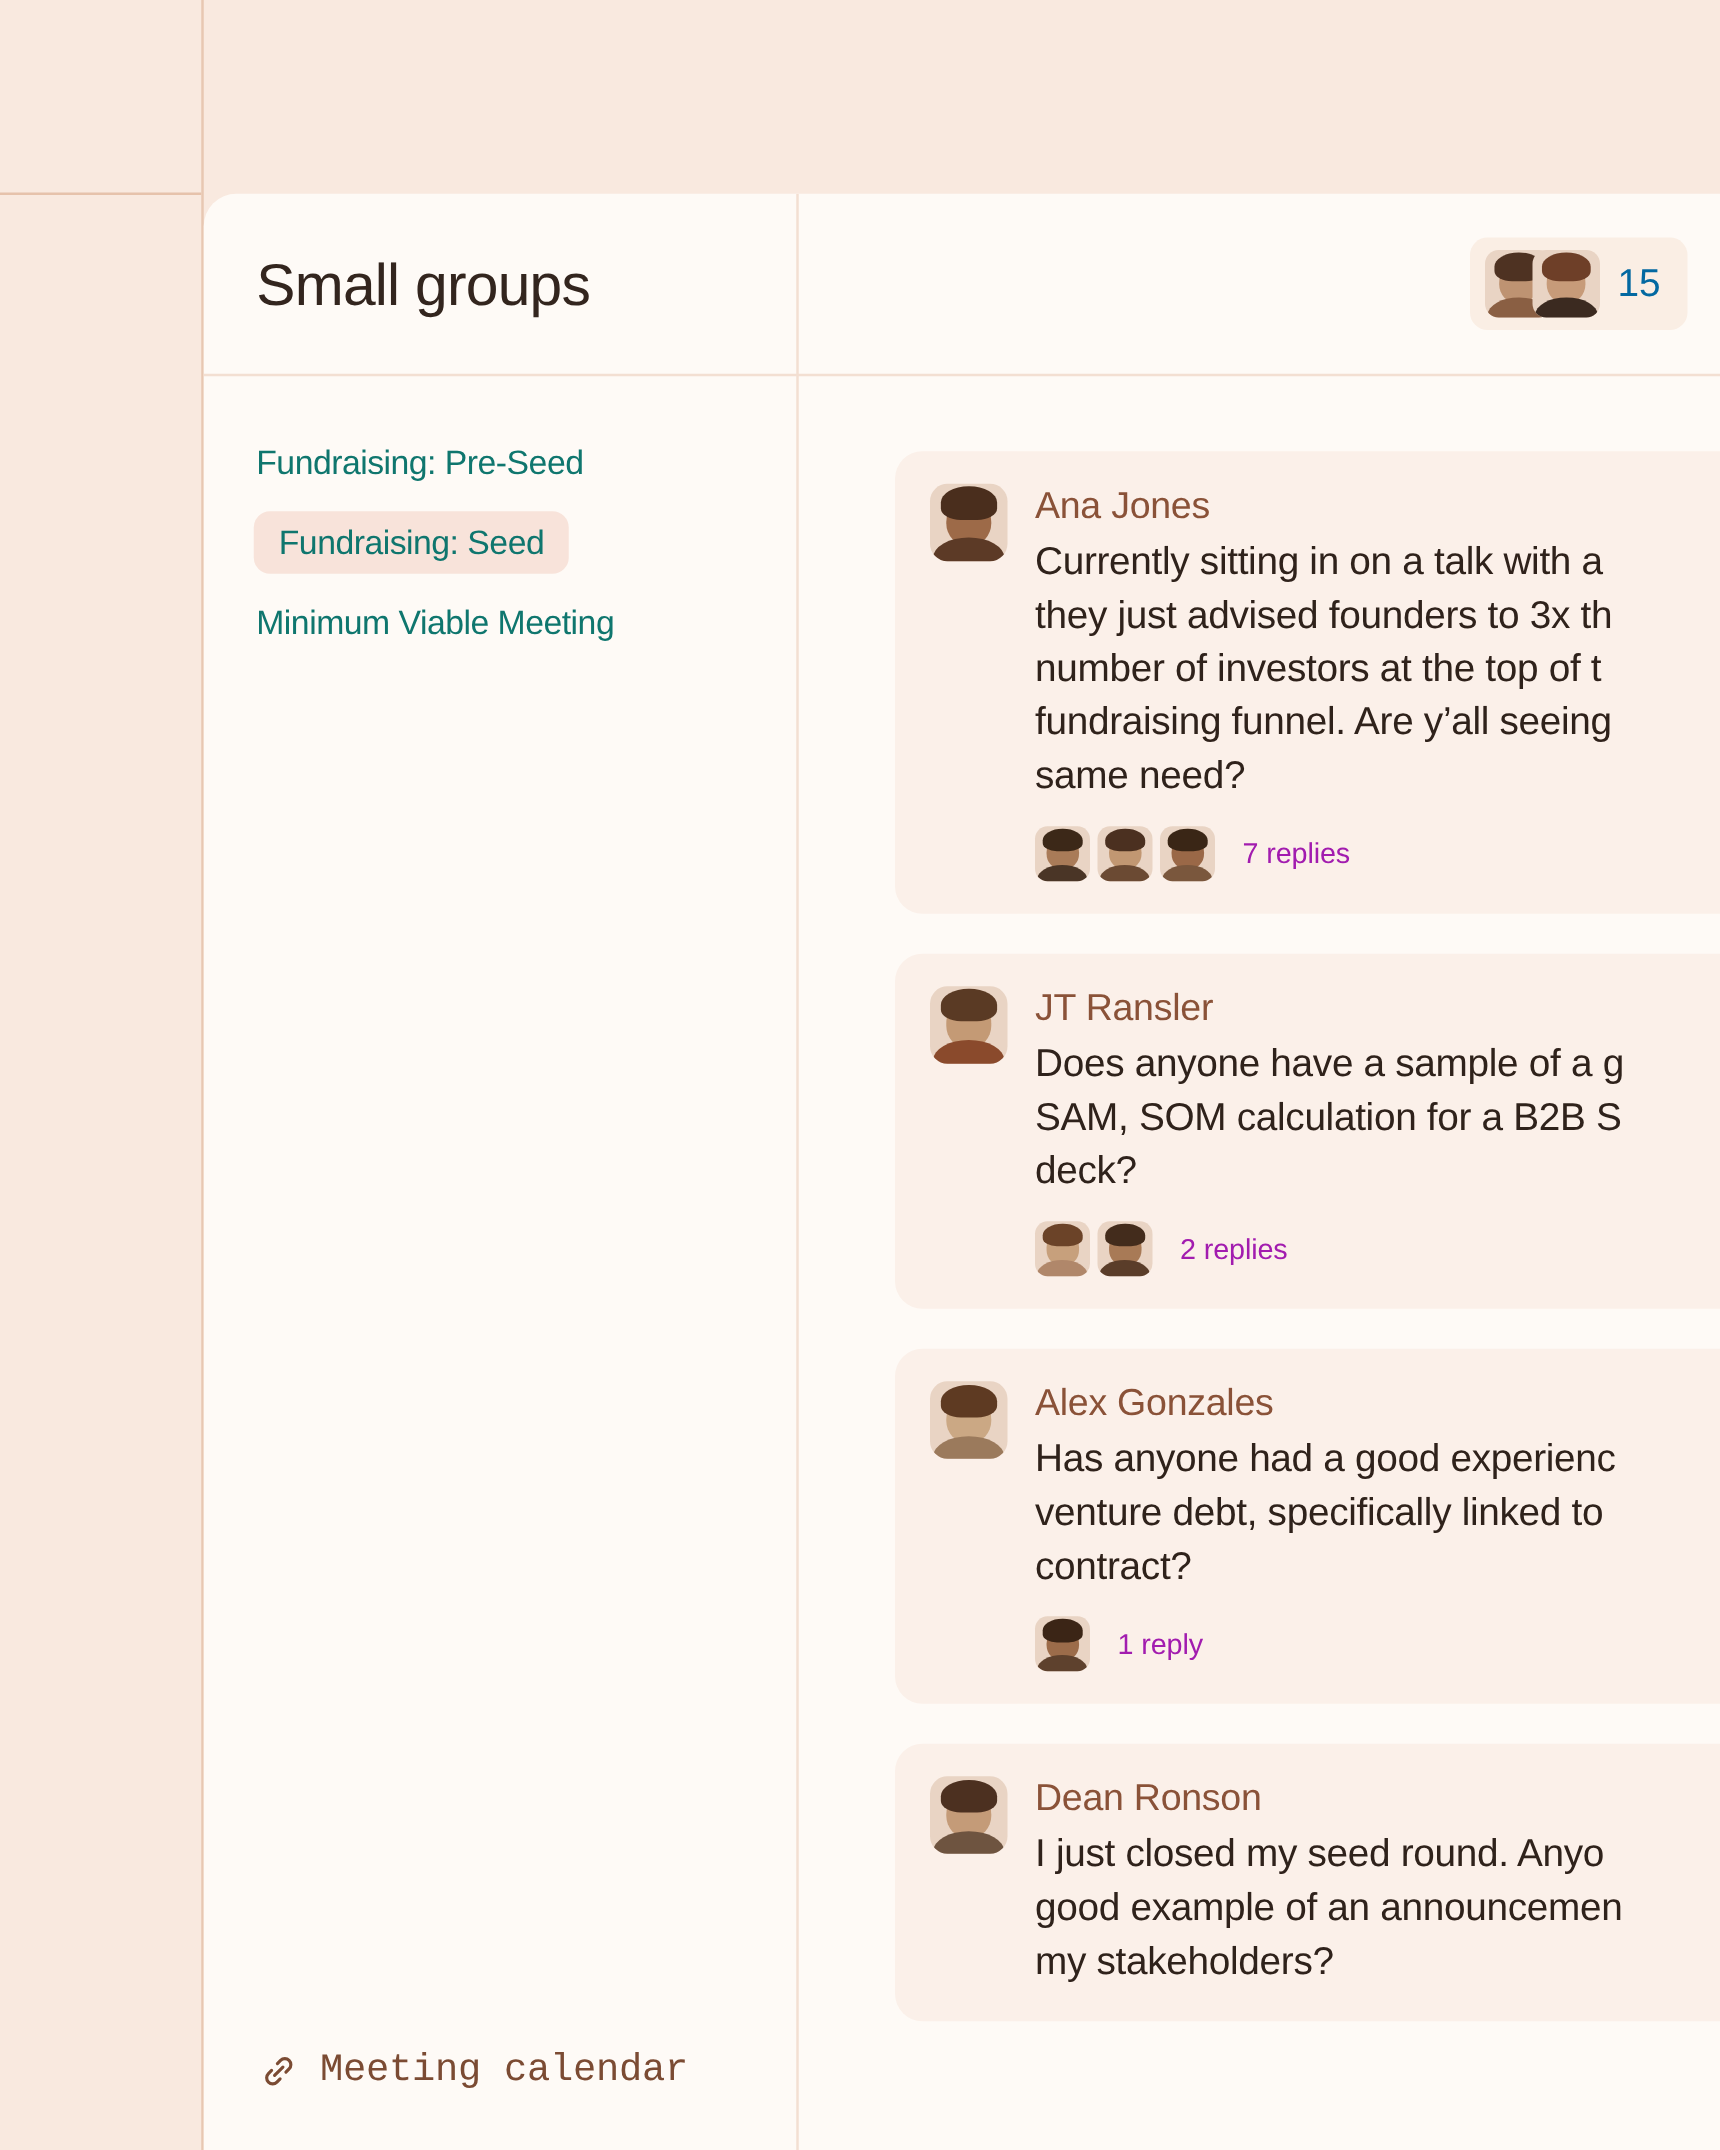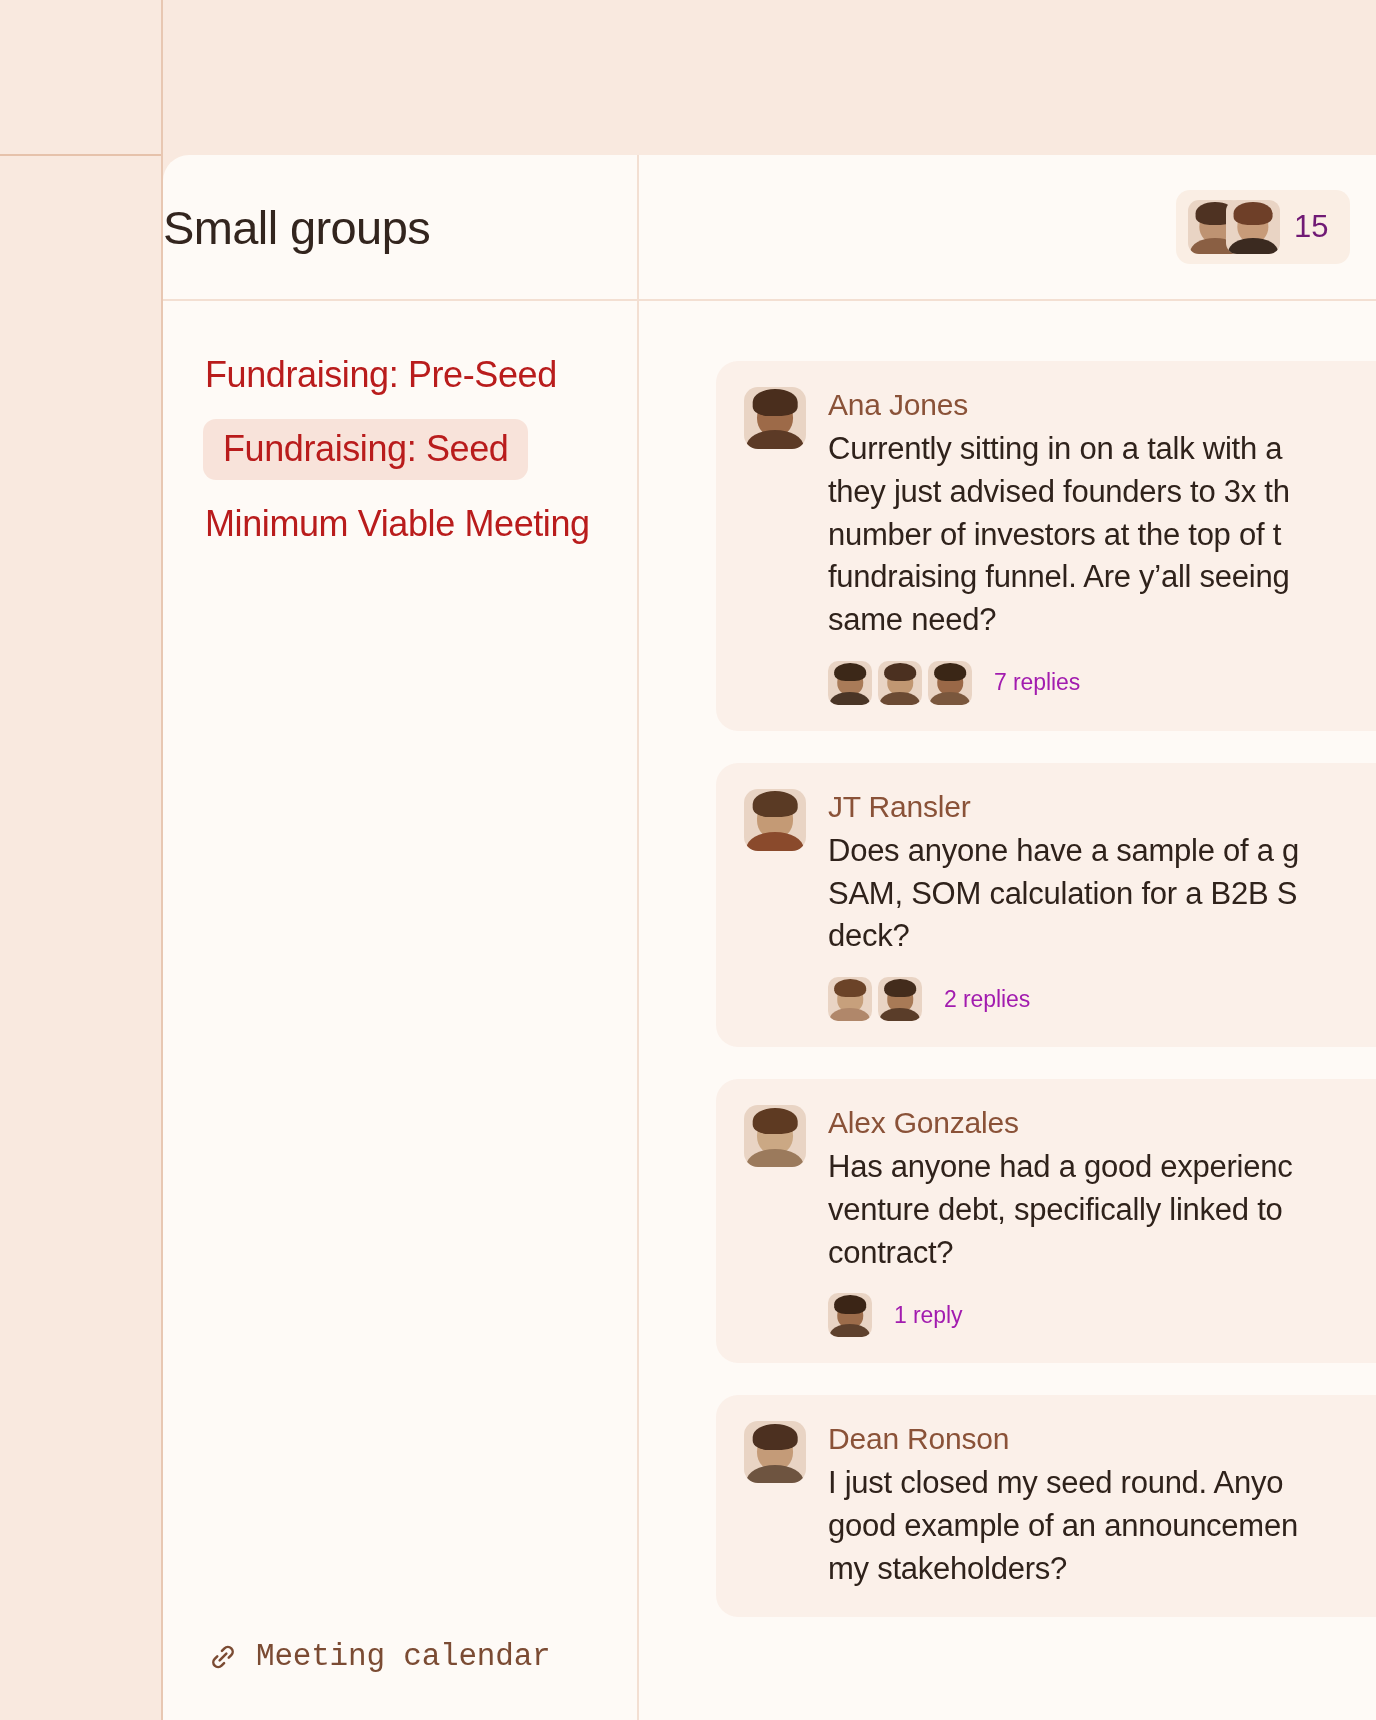--- a/index.html
+++ b/index.html
@@ -30,48 +30,48 @@
   
   .col-left  { position:absolute; left:0;   top:0; width:475px;  height:100%; }
   .col-right { position:absolute; left:475px; top:0; right:0;     height:100%; }
 
   .vdiv { position:absolute; left:474px; top:0; width:2px; height:100%; background:#F3DFD2; z-index:5; }
   .hdiv { position:absolute; left:0; top:144px; width:100%; height:2px; background:#F3DFD2; z-index:4; }
 
   
   .hdr-left {
     position:absolute; left:0; top:0; width:474px; height:144px;
-    display:flex; align-items:center; 
+    display:flex; align-items:center; padding-left:42px;
   }
   .page-title {
     font-size:47px; font-weight:400; color:#33251E;
     letter-spacing:-0.6px; line-height:1;
   }
 
   .hdr-right {
     position:absolute; left:476px; top:0; right:0; height:144px;
     display:flex; align-items:center;
   }
 
   .members-chip {
     display:flex; align-items:center; gap:14px;
     background:#FAEEE4; border-radius:14px;
     padding:10px 22px 10px 12px;
     margin-left:62px;
   }
   .chip-stack { display:flex; align-items:center; }
   .chip-stack .av { width:54px; height:54px; border-radius:11px; margin-left:-16px; }
   .chip-stack .av:first-child { margin-left:0; }
-  .chip-count { font-size:31px; color:#701a75; font-weight:400; }
+  .chip-count { font-size:31px; color:#0369a1; font-weight:400; }
 
   
   .nav { position:absolute; left:0; top:144px; width:474px; padding:46px 0 0 0; }
   .nav-item {
     display:inline-block;
-    font-size:36px; color:#b91c1c; letter-spacing:-0.4px;
+    font-size:27px; color:#0f766e; letter-spacing:-0.4px;
     padding:10px 20px; margin:0 0 0 22px;
     border-radius:13px; line-height:1.12;
     white-space:nowrap;
   }
   .nav-row { margin-bottom:14px; }
   .nav-item.active { background:#F8E3DA;margin-left:40px; }
 
   .cal-link {
     position:absolute; left:44px; bottom:46px;
     display:flex; align-items:center; gap:17px;

